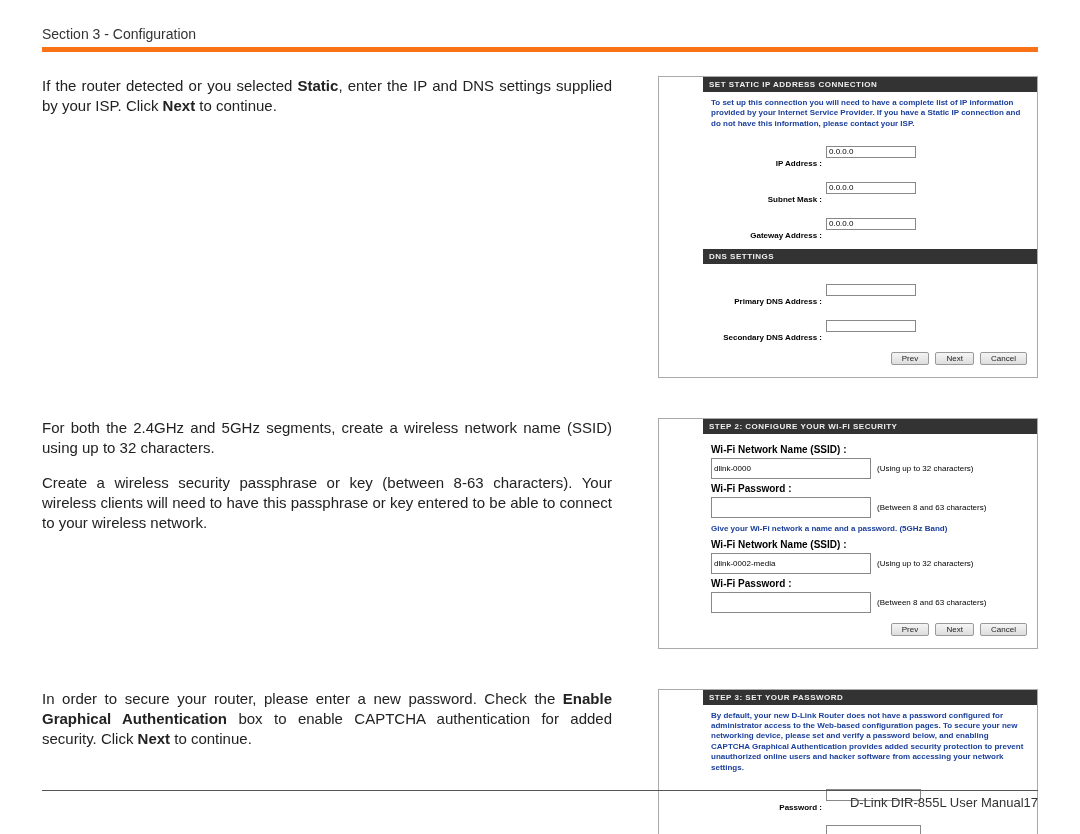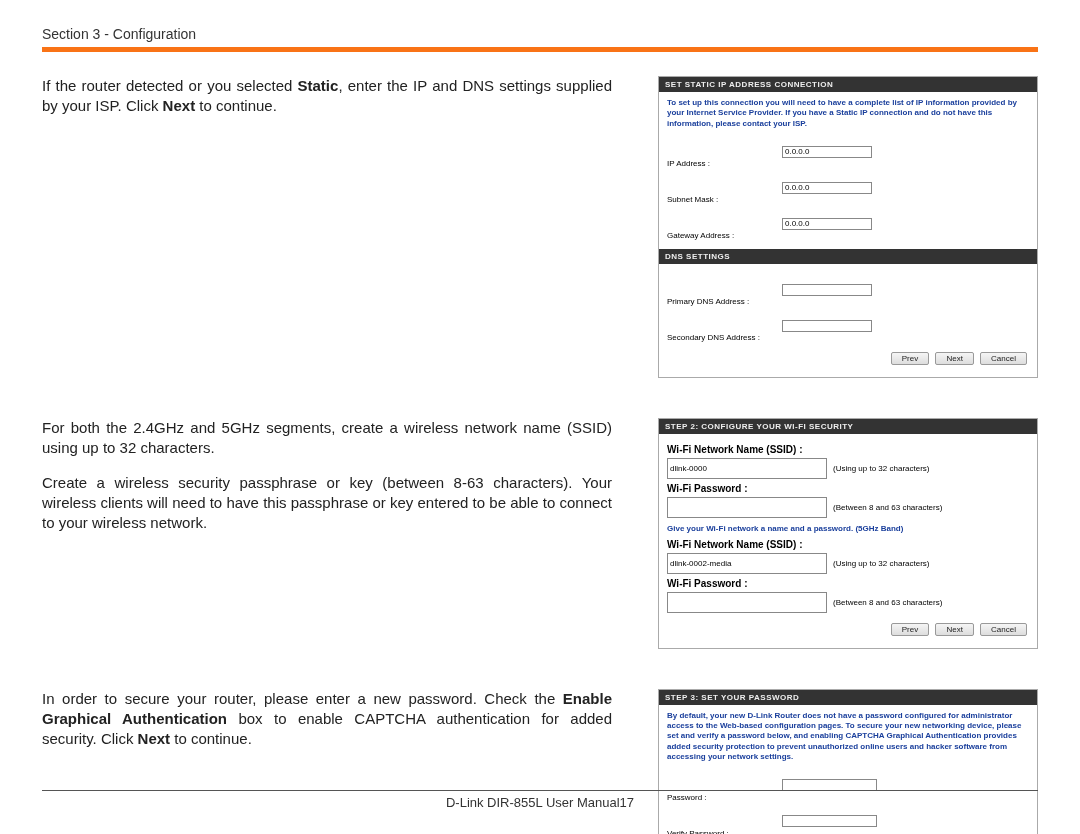--- a/index.html
+++ b/index.html
@@ -38,20 +38,21 @@
   }
   .left-col p { margin-bottom: 14px; }
   .right-col {
     width: 380px;
   }
   .shot {
     border: 1px solid #aaa;
     width: 380px;
     font-family: Verdana, Arial, sans-serif;
     font-size: 8px;
+    padding-left: 44px;
   }
   .shot-title {
     background: #333;
     color: #eee;
     font-weight: bold;
     letter-spacing: 0.5px;
     padding: 3px 6px;
     font-size: 8px;
   }
   .shot-body {
@@ -64,22 +65,22 @@
     line-height: 1.3;
     margin-bottom: 6px;
   }
   .frow {
     display: flex;
     align-items: center;
     margin: 3px 0;
   }
   .flabel {
     width: 115px;
-    text-align: left;
-    font-weight: normal;
+    text-align: right;
+    font-weight: bold;
     font-size: 8px;
     padding-right: 4px;
     color: #000;
     margin-top: 24px;
   }
   .finput {
     border: 1px solid #888;
     height: 12px;
     width: 90px;
     font-size: 8px;
@@ -121,21 +122,21 @@
     background: #fff;
   }
   .footer {
     position: absolute;
     bottom: 24px;
     left: 42px;
     right: 42px;
     border-top: 1px solid #555;
     padding-top: 4px;
     display: flex;
-    justify-content: center;
+    justify-content: flex-end;
     font-size: 13px;
     color: #333;
   }
 </style>
 </head>
 <body>
 
 <div class="page">
   <div class="header-line">
     <span class="header-text">Section 3 - Configuration</span>

